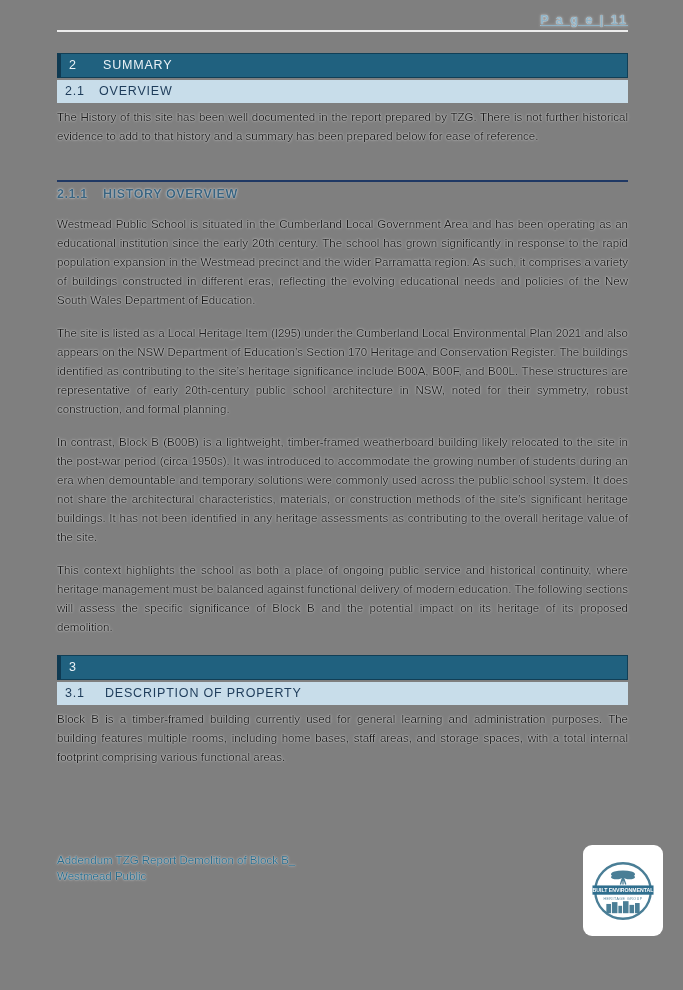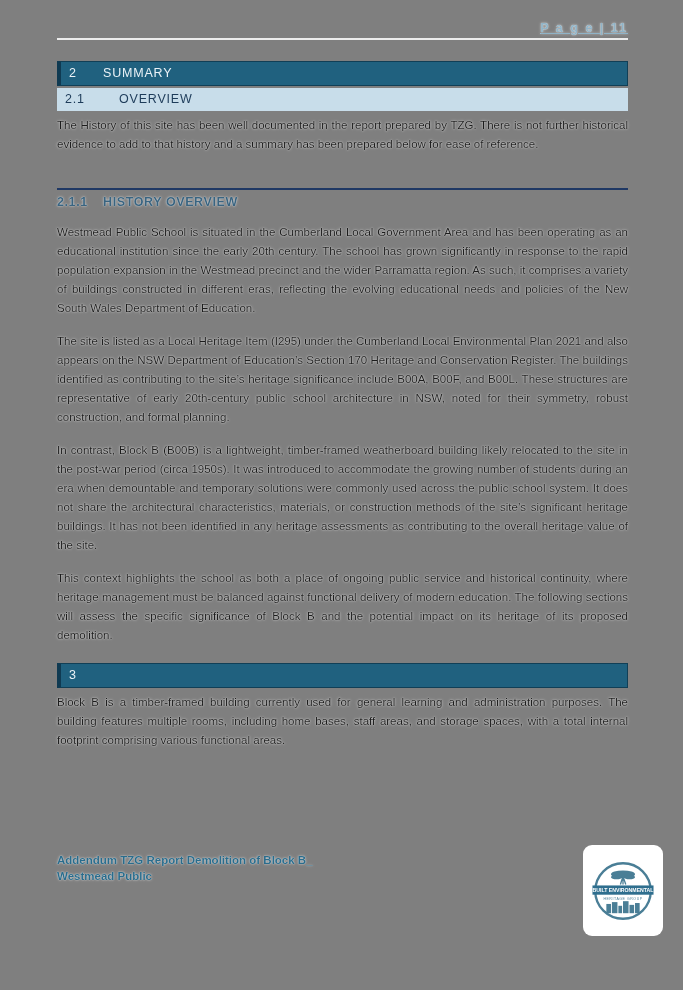--- a/index.html
+++ b/index.html
@@ -20,21 +20,20 @@
   }
   .halo {
     text-shadow: 0 0 1px rgba(255,255,255,0.9), 0 0 3px rgba(255,255,255,0.55);
   }
   
   .hdr {
     padding-top: 10px;
     border-bottom: 2px solid #ECECEC;
     text-align: right;
     height: 20px;
-    margin-top: 8px;
   }
   .page-num {
     color: #8FB3C7;
     font-weight: bold;
     font-size: 12.5px;
     letter-spacing: 2px;
     text-decoration: underline;
   }
   
   .copyright {
@@ -59,21 +58,20 @@
   }
   .bar-light {
     margin-top: 2px;
     background: #C8DDEA;
     color: #1E3C5A;
     font-size: 12.5px;
     height: 23px;
     line-height: 23px;
     letter-spacing: 0.8px;
     display: flex;
-    gap: 20px;
   }
   .bar-num { width: 34px; padding-left: 8px; flex: none; }
   .bar-num-wide { width: 40px; padding-left: 8px; flex: none; }
   
   .subheading {
     margin-top: 34px;
     border-top: 2px solid #1F3864;
     padding-top: 5px;
     color: #3A6480;
     font-weight: bold;
@@ -91,21 +89,21 @@
     text-align: justify;
   }
   .para.first-after-bar { margin-top: 5px; }
   .para.after-heading { }
   .section-gap { margin-top: 18px; }
   
   .footer {
     position: absolute;
     left: 57px; top: 852px;
     color: #2A6C8C;
-    font-weight: bold;
+    font-weight: normal;
     font-size: 11.5px;
     line-height: 16px;
   }
   
   .logo-box {
     position: absolute;
     left: 583px; top: 845px;
     width: 80px; height: 91px;
     background: #FFFFFF;
     border-radius: 9px;
@@ -144,20 +142,24 @@
 
     <p class="para after-heading halo">Westmead Public School is situated in the Cumberland Local Government Area and has been operating as an educational institution since the early 20th century. The school has grown significantly in response to the rapid population expansion in the Westmead precinct and the wider Parramatta region. As such, it comprises a variety of buildings constructed in different eras, reflecting the evolving educational needs and policies of the New South Wales Department of Education.</p>
     <p class="para halo">The site is listed as a Local Heritage Item (I295) under the Cumberland Local Environmental Plan 2021 and also appears on the NSW Department of Education’s Section 170 Heritage and Conservation Register. The buildings identified as contributing to the site’s heritage significance include B00A, B00F, and B00L. These structures are representative of early 20th-century public school architecture in NSW, noted for their symmetry, robust construction, and formal planning.</p>
     <p class="para halo">In contrast, Block B (B00B) is a lightweight, timber-framed weatherboard building likely relocated to the site in the post-war period (circa 1950s). It was introduced to accommodate the growing number of students during an era when demountable and temporary solutions were commonly used across the public school system. It does not share the architectural characteristics, materials, or construction methods of the site’s significant heritage buildings. It has not been identified in any heritage assessments as contributing to the overall heritage value of the site.</p>
     <p class="para halo">This context highlights the school as both a place of ongoing public service and historical continuity, where heritage management must be balanced against functional delivery of modern education. The following sections will assess the specific significance of Block B and the potential impact on its heritage of its proposed demolition.</p>
 
     <div class="bar-dark section-gap">
       <span class="bar-num">3</span>
     </div>
 
+    <div class="bar-light">
+      <span class="bar-num-wide">3.1</span>
+      <span>DESCRIPTION OF PROPERTY</span>
+    </div>
 
     <p class="para first-after-bar halo">Block B is a timber-framed building currently used for general learning and administration purposes. The building features multiple rooms, including home bases, staff areas, and storage spaces, with a total internal footprint comprising various functional areas.</p>
 
   </div>
 
   <div class="footer halo">
     <div>Addendum TZG Report Demolition of Block B_</div>
     <div>Westmead Public</div>
   </div>
 

